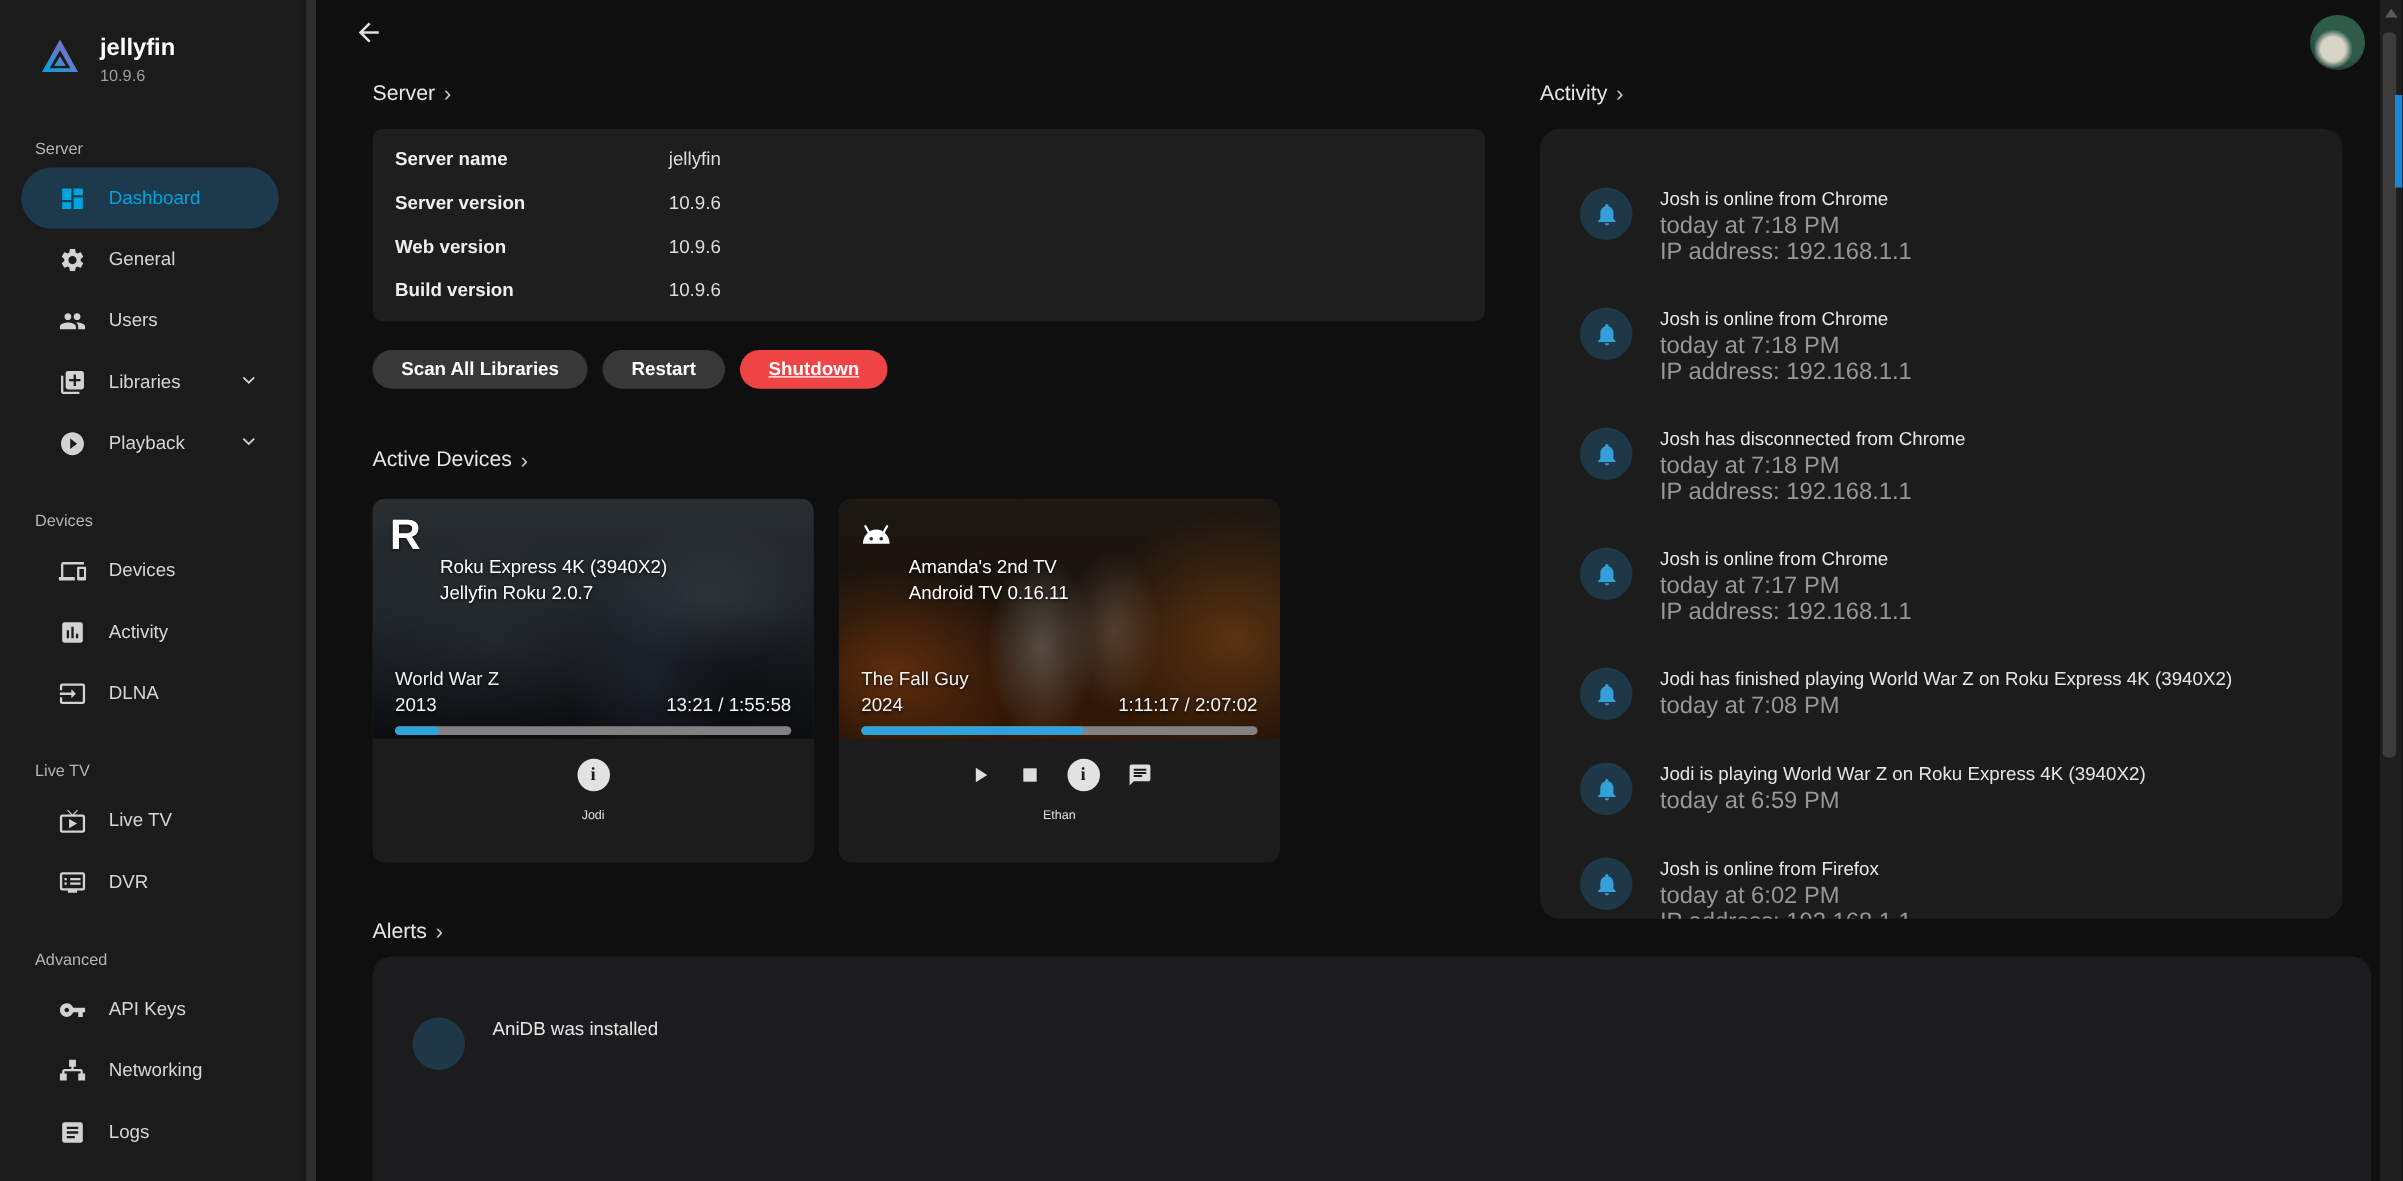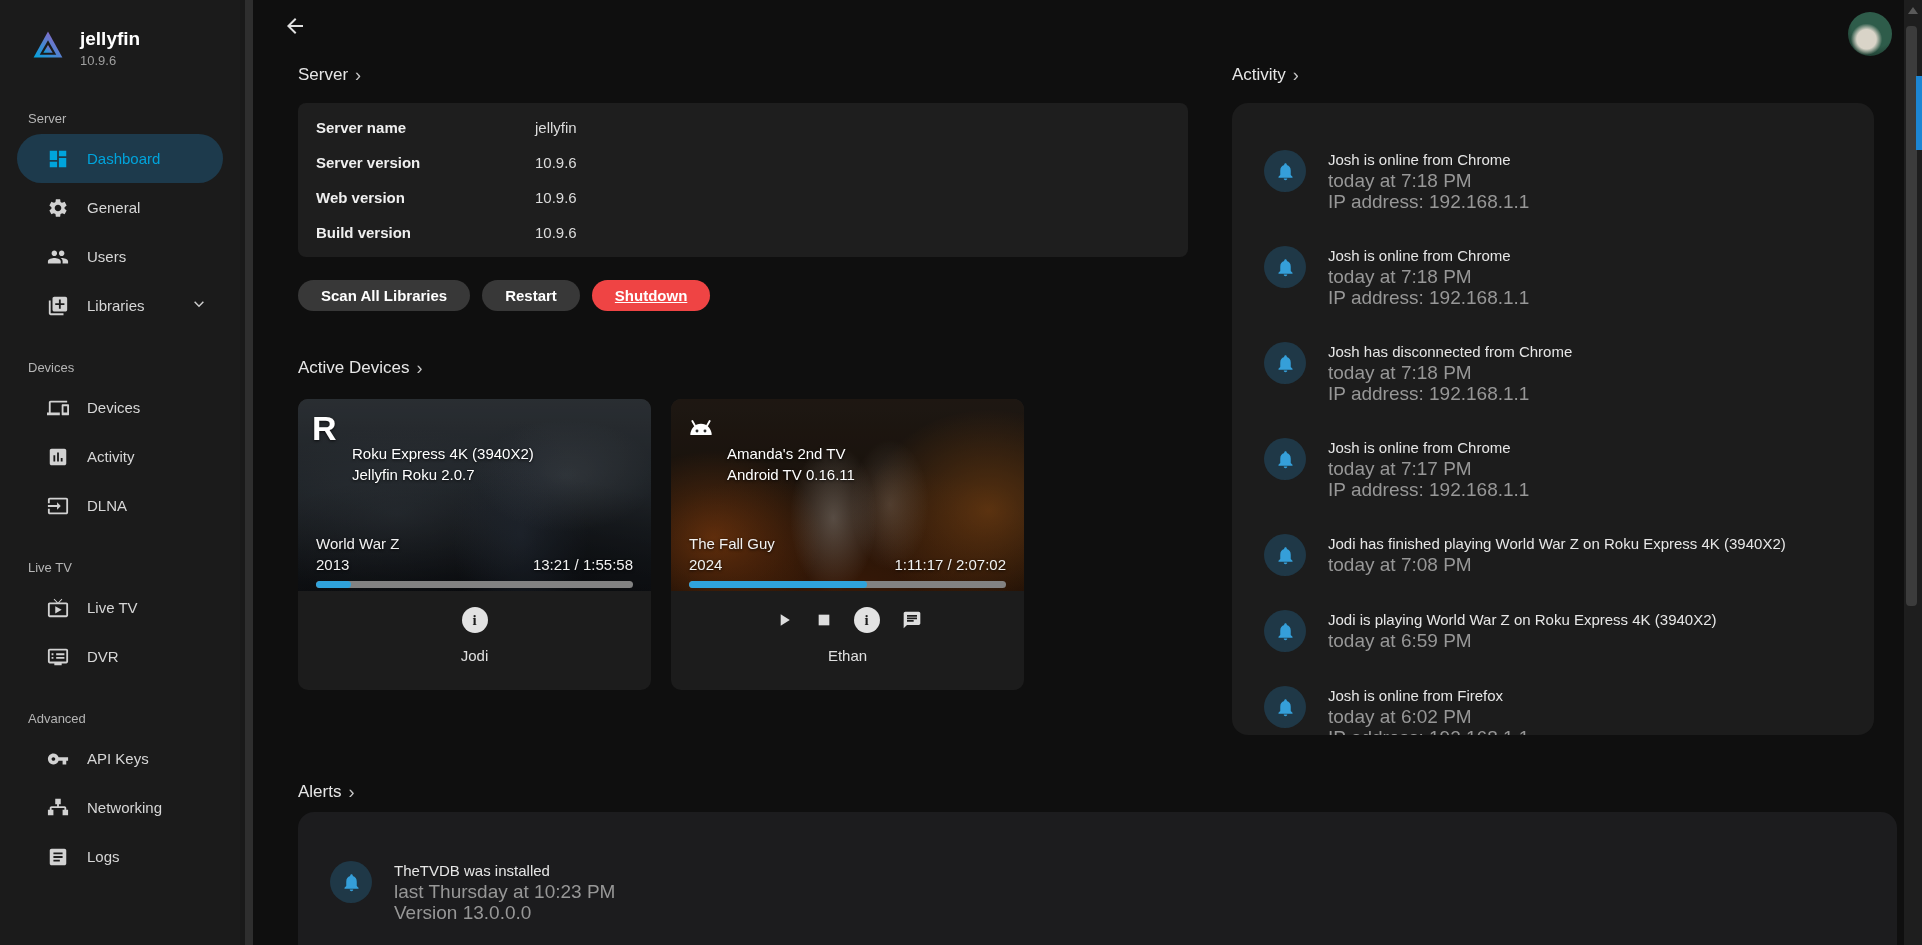--- a/index.html
+++ b/index.html
@@ -86,35 +86,35 @@
   .progress { position:absolute; z-index:3; left:18px; right:18px; bottom:3px; height:7px;
     border-radius:4px; background:#828282; overflow:hidden; }
   .progress .fill { height:100%; border-radius:4px; background:#2fa3dc; }
   .dev-footer { height:99px; display:flex; flex-direction:column; align-items:center; padding-top:15px; gap:13px; }
   .ctrl-row { display:flex; align-items:center; gap:22px; height:28px; }
   .ctrl { cursor:pointer; display:flex; align-items:center; justify-content:center; }
   .ctrl svg { fill:#dedede; }
   .info-circle { width:26px; height:26px; border-radius:50%; background:#e2e2e2; color:#1c1c1c;
     font-weight:bold; font-size:15px; display:flex; align-items:center; justify-content:center;
     font-family:"Liberation Serif","DejaVu Serif",serif; cursor:pointer; }
-  .dev-user { font-size:15px; color:#e0e0e0; }
+  .dev-user { font-size:10px; color:#e0e0e0; }
 
   
   .activity-panel { margin-top:18px; width:642px; height:632px; background:#1c1c1c; border-radius:16px;
     padding:26px 20px 10px 32px; overflow:hidden; }
   .entry { display:flex; gap:22px; margin-bottom:33px;margin-top:20px; }
   .bell-circle { width:42px; height:42px; border-radius:50%; background:#1f3847; flex:none; margin-top:1px;
     display:flex; align-items:center; justify-content:center; }
   .bell-circle svg { width:21px; height:21px; fill:#359fd9; }
   .entry-txt { font-size:15px; line-height:21px; }
   .entry-title { color:#e6e6e6; }
   .entry-sub { color:#979797; font-size:19px; }
 
   
-  .alerts-head { margin-top:47px; }
+  .alerts-head { }
   .alerts-panel { margin-top:10px; width:1599px; height:260px; background:#1c1c1e; border-radius:16px;
     padding:28px 20px 0 32px; overflow:hidden; }
 
   
   .right-scrollbar { width:18px; height:100%; background:#1e1e1e; flex:none; position:relative; }
   .right-scrollbar .up-arrow { position:absolute; top:7px; left:4px; width:0; height:0;
     border-left:5px solid transparent; border-right:5px solid transparent; border-bottom:7px solid #5a5a5a; }
   .right-scrollbar .thumb { position:absolute; top:26px; left:2px; width:11px; height:580px;
     background:#3c3c3c; border-radius:4px; }
   .right-scrollbar .page-thumb { position:absolute; top:76px; right:0; width:6px; height:74px;
@@ -172,20 +172,29 @@
         <svg viewBox="0 0 24 24">
             <path d="M16 11c1.66 0 2.99-1.34 2.99-3S17.66 5 16 5c-1.66 0-3 1.34-3 3s1.34 3 3 3zm-8 0c1.66 0 2.99-1.34 2.99-3S9.66 5 8 5C6.34 5 5 6.34 5 8s1.34 3 3 3zm0 2c-2.33 0-7 1.17-7 3.5V19h14v-2.5c0-2.33-4.67-3.5-7-3.5zm8 0c-.29 0-.62.02-.97.05 1.16.84 1.97 1.97 1.97 3.45V19h6v-2.5c0-2.33-4.67-3.5-7-3.5z"></path>
           </svg>
         <span>Users</span>
       </div>
       <div class="nav-item">
         <svg viewBox="0 0 24 24">
             <path d="M4 6H2v14c0 1.1.9 2 2 2h14v-2H4V6zm16-4H8c-1.1 0-2 .9-2 2v12c0 1.1.9 2 2 2h12c1.1 0 2-.9 2-2V4c0-1.1-.9-2-2-2zm-1 9h-4v4h-2v-4H9V9h4V5h2v4h4v2z"></path>
           </svg>
         <span>Libraries</span>
+        <span class="chev"><svg viewBox="0 0 22 22">
+              <use href="#chev-down"></use>
+            </svg></span>
+      </div>
+      <div class="nav-item">
+        <svg viewBox="0 0 24 24">
+            <path d="M12 2C6.48 2 2 6.48 2 12s4.48 10 10 10 10-4.48 10-10S17.52 2 12 2zm-2 14.5v-9l6 4.5-6 4.5z"></path>
+          </svg>
+        <span>Playback</span>
         <span class="chev"><svg viewBox="0 0 22 22">
               <use href="#chev-down"></use>
             </svg></span>
       </div>
 
       <div class="nav-label">Devices</div>
       <div class="nav-item">
         <svg viewBox="0 0 24 24">
             <path d="M4 6h18V4H4c-1.1 0-2 .9-2 2v11H0v3h14v-3H4V6zm19 2h-6c-.55 0-1 .45-1 1v10c0 .55.45 1 1 1h6c.55 0 1-.45 1-1V9c0-.55-.45-1-1-1zm-1 9h-4v-7h4v7z"></path>
           </svg>
@@ -472,32 +481,20 @@
           </div>
         </div>
       </div>
 
       <div class="sec-head alerts-head">
         <span>Alerts</span>
         <span class="arrow">›</span>
       </div>
       <div class="alerts-panel">
         <div class="entry">
-          <div class="bell-circle">
-              <svg viewBox="0 0 24 24">
-                <use href="#bell-shape"></use>
-              </svg>
-            </div>
-          <div class="entry-txt">
-            <div class="entry-title">TheTVDB was installed</div>
-            <div class="entry-sub">last Thursday at 10:23 PM</div>
-            <div class="entry-sub">Version 13.0.0.0</div>
-          </div>
-        </div>
-        <div class="entry">
           <div class="bell-circle"></div>
           <div class="entry-txt">
             <div class="entry-title">AniDB was installed</div>
           </div>
         </div>
       </div>
     </div>
   </main>
 
   <div class="right-scrollbar">

